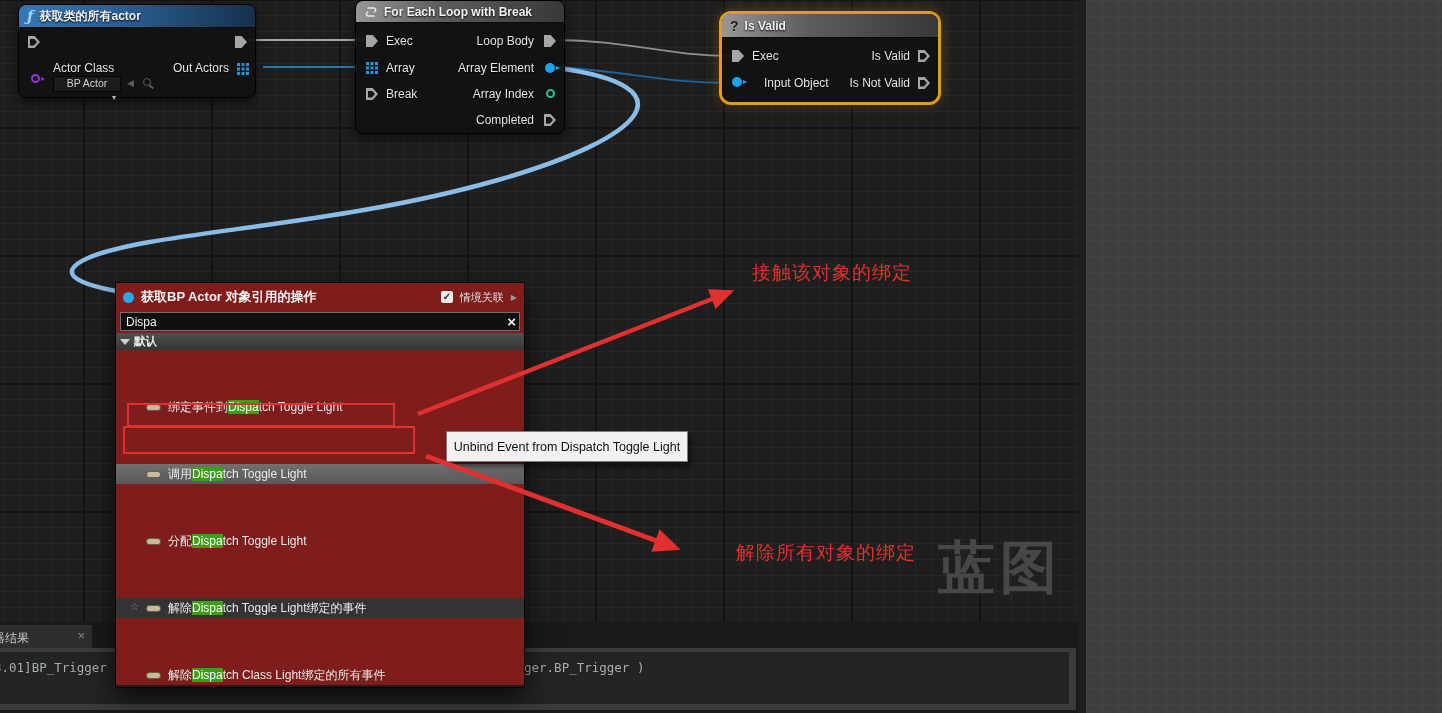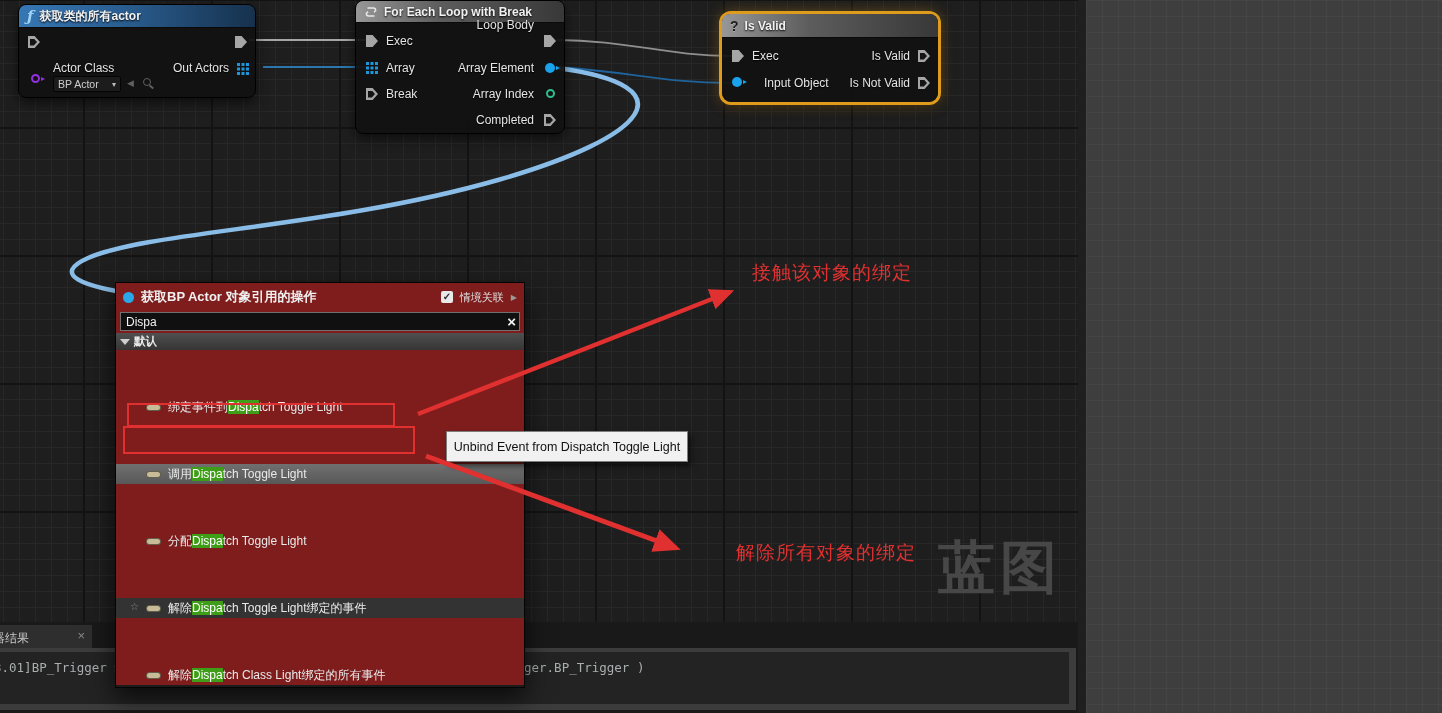--- a/index.html
+++ b/index.html
@@ -147,21 +147,21 @@
       </div>
       <div class="pin-exec hollow" style="left:9px;top:31px;">
           <div class="o"></div>
           <div class="i"></div>
         </div>
       <div class="pin-exec" style="left:216px;top:31px;">
           <div class="o"></div>
         </div>
       <div class="pin-ring purple" style="left:12px;top:69px;"></div>
       <div class="plabel" style="left:34px;top:56px;">Actor Class</div>
-      <div class="dropdown" style="left:34px;top:71px;width:68px;height:16px;">
+      <div class="dropdown" style="left:34px;top:71px;width:68px;height:16px;flex-direction:column;">
         <span>BP Actor</span>
         <span class="car">▾</span>
       </div>
       <span class="ico-back" style="left:108px;top:73px;">◀</span>
       <span class="ico-mag" style="left:124px;top:73px;"></span>
       <div class="plabel r" style="right:26px;top:56px;">Out Actors</div>
       <svg class="arr-grid" style="position:absolute;right:6px;top:58px;" width="12" height="12">
         <g fill="#1e96dc">
           <rect x="0" y="0" width="3" height="3"></rect>
             <rect x="4.5" y="0" width="3" height="3"></rect>
@@ -202,21 +202,21 @@
             <rect x="9" y="9" width="3" height="3"></rect>
         </g>
       </svg>
       <div class="pin-exec hollow" style="left:10px;top:87px;">
           <div class="o"></div>
           <div class="i"></div>
         </div>
       <div class="plabel" style="left:30px;top:33px;">Exec</div>
       <div class="plabel" style="left:30px;top:60px;">Array</div>
       <div class="plabel" style="left:30px;top:86px;">Break</div>
-      <div class="plabel r" style="right:30px;top:17px;">Loop Body</div>
+      <div class="plabel r" style="right:30px;top:33px;">Loop Body</div>
       <div class="plabel r" style="right:30px;top:60px;">Array Element</div>
       <div class="plabel r" style="right:30px;top:86px;">Array Index</div>
       <div class="plabel r" style="right:30px;top:112px;">Completed</div>
       <div class="pin-exec" style="left:188px;top:34px;">
           <div class="o"></div>
         </div>
       <div class="pin-dot" style="left:189px;top:62px;"></div>
       <div class="pin-ring" style="left:190px;top:88px;"></div>
       <div class="pin-exec hollow" style="left:188px;top:113px;">
           <div class="o"></div>

